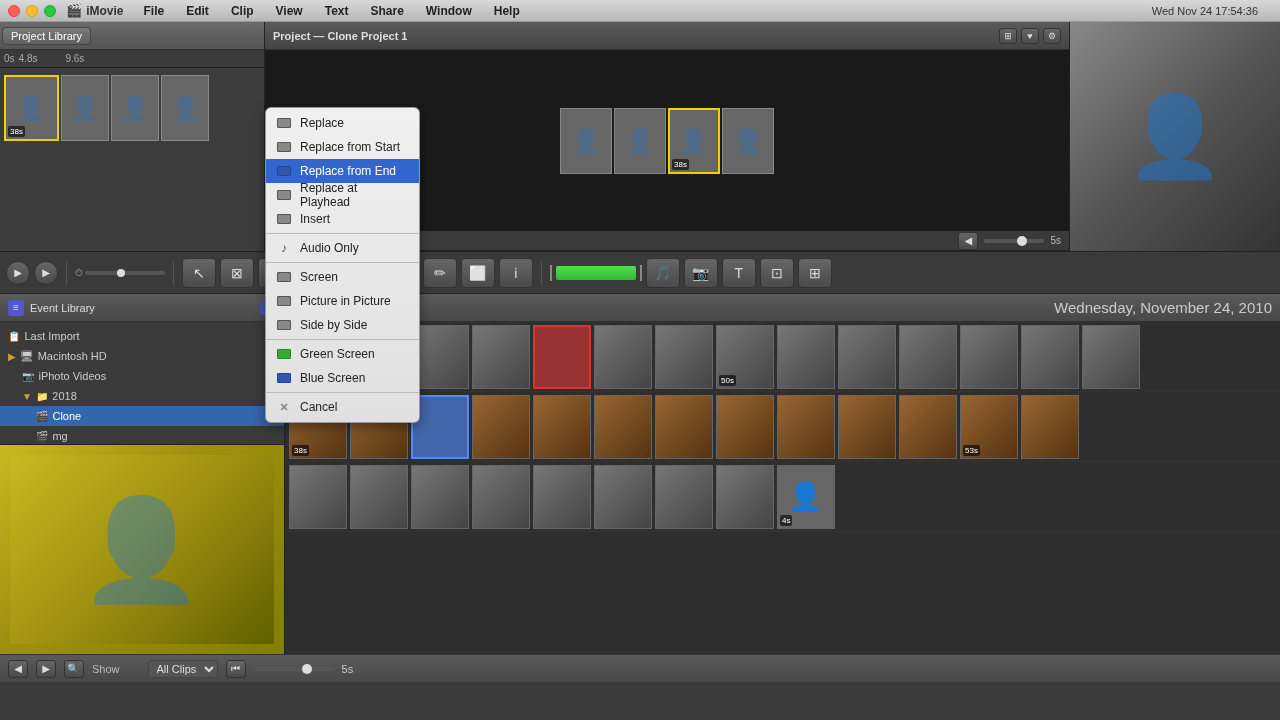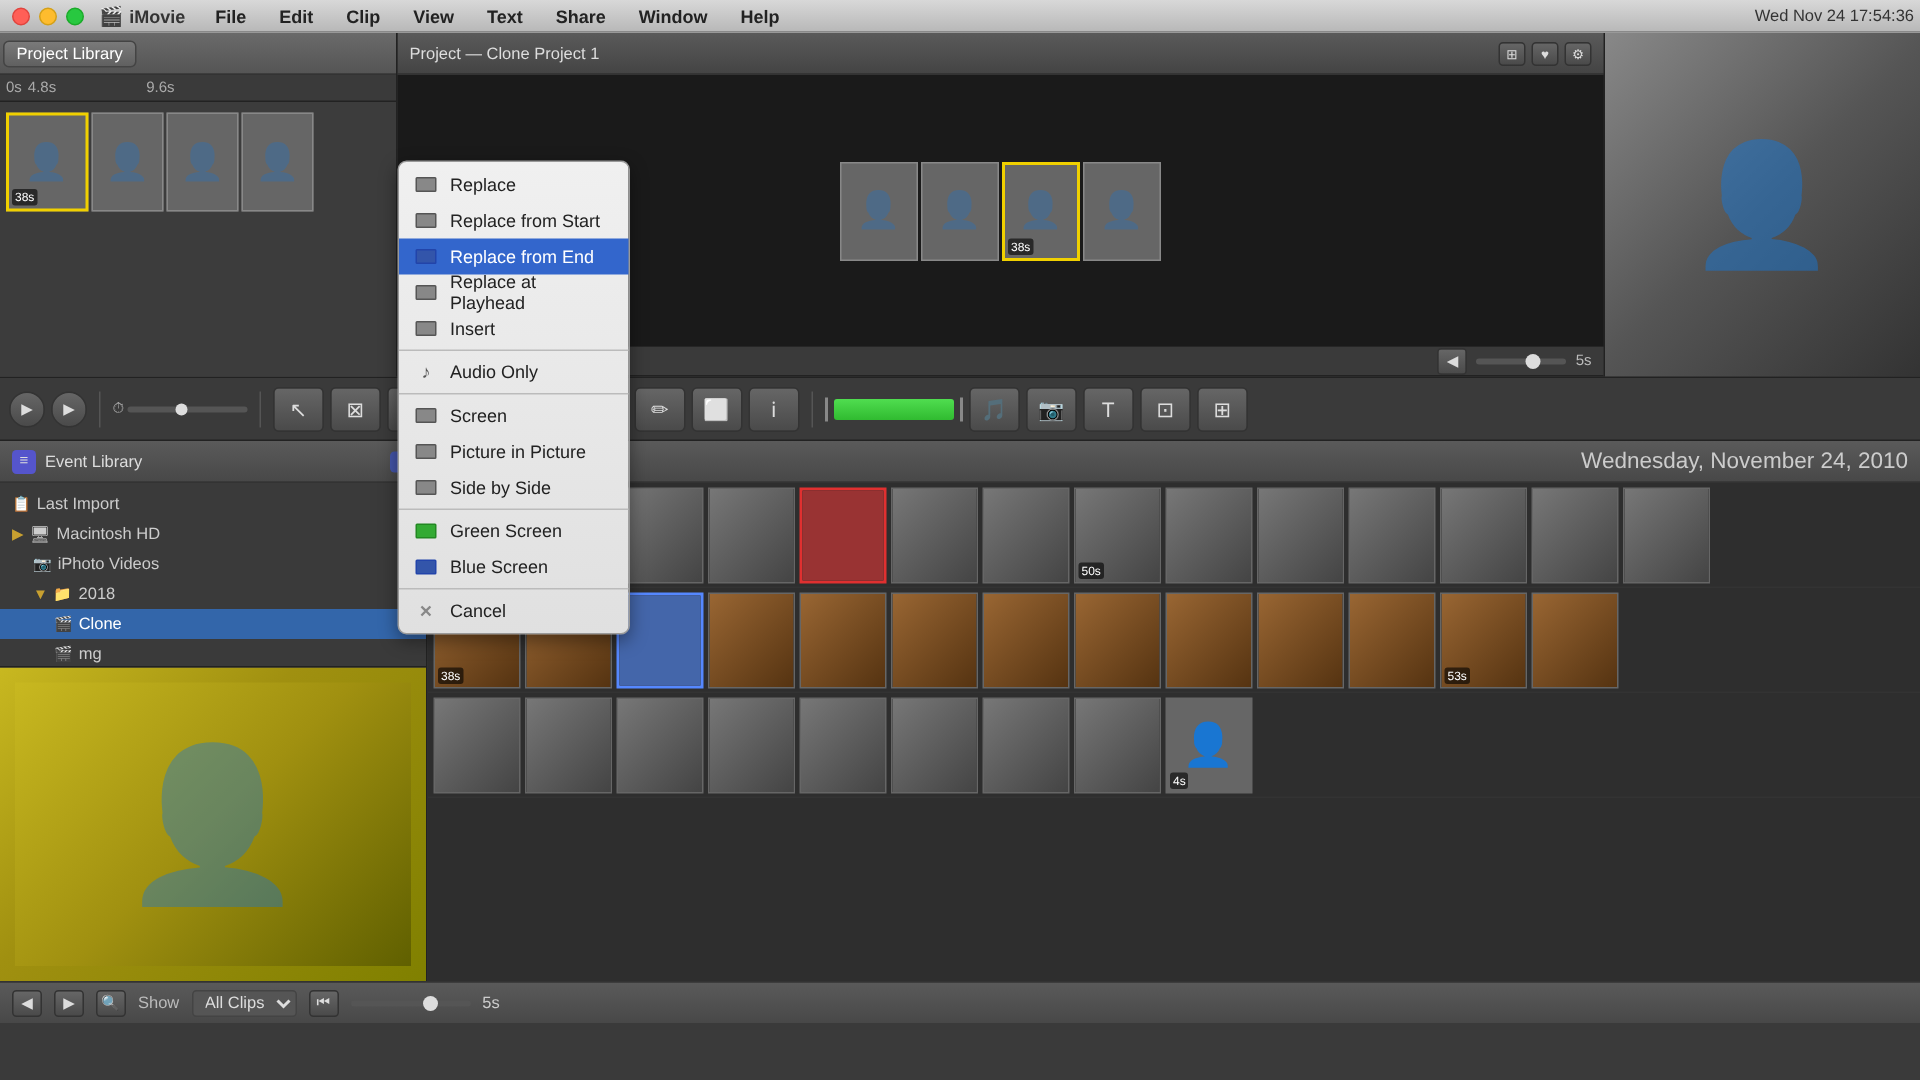--- a/index.html
+++ b/index.html
@@ -44,21 +44,21 @@
       display: flex;
       gap: 14px;
       margin-left: 16px;
       font-size: 12px;
       color: #222;
       font-weight: bold;
     }
     #titlebar .menu-item { cursor: pointer; padding: 2px 4px; }
     #titlebar .sys-icons {
       position: absolute;
-      right: 4px;
+      right: 22px;
       display: flex;
       align-items: center;
       gap: 6px;
       font-size: 10px;
       color: #444;
     }
     #titlebar .clock { font-size: 11px; color: #333; }
 
     
     #main {
@@ -108,21 +108,21 @@
       display: flex;
       align-items: center;
       padding: 0 4px;
       font-size: 10px;
       color: #aaa;
       border-bottom: 1px solid #222;
       position: relative;
     }
     #timeline-ruler .marks {
       display: flex;
-      gap: 60px;
+      gap: 28px;
       margin-left: 4px;
     }
 
     
     #viewer-panel {
       flex: 1;
       background: #2a2a2a;
       display: flex;
       flex-direction: column;
       border-right: 1px solid #222;
@@ -351,20 +351,21 @@
     }
     #bottom-bar .show-label { color: #bbb; font-size: 11px; }
     #bottom-bar select {
       background: #555;
       color: #ddd;
       border: 1px solid #444;
       border-radius: 3px;
       font-size: 11px;
       padding: 0 4px;
       height: 18px;
+      margin-left: 20px;
     }
     .total-time { flex: 1; text-align: center; }
     .speed-slider {
       display: flex;
       align-items: center;
       gap: 4px;
     }
     .slider-track {
       width: 80px;
       height: 4px;
@@ -455,21 +456,21 @@
       display: flex;
       align-items: center;
       height: 28px;
       background: linear-gradient(to bottom, #5a5a5a, #444);
       padding: 0 8px;
       font-size: 11px;
       color: #ddd;
       border-bottom: 1px solid #333;
       gap: 10px;
     }
-    #proj-header .proj-title { font-weight: normal; }
+    #proj-header .proj-title { font-weight: bold; }
     #proj-header .proj-icons {
       display: flex;
       gap: 4px;
       margin-left: auto;
     }
     .proj-icon-btn {
       width: 18px;
       height: 16px;
       background: linear-gradient(to bottom, #666, #4a4a4a);
       border: 1px solid #333;

